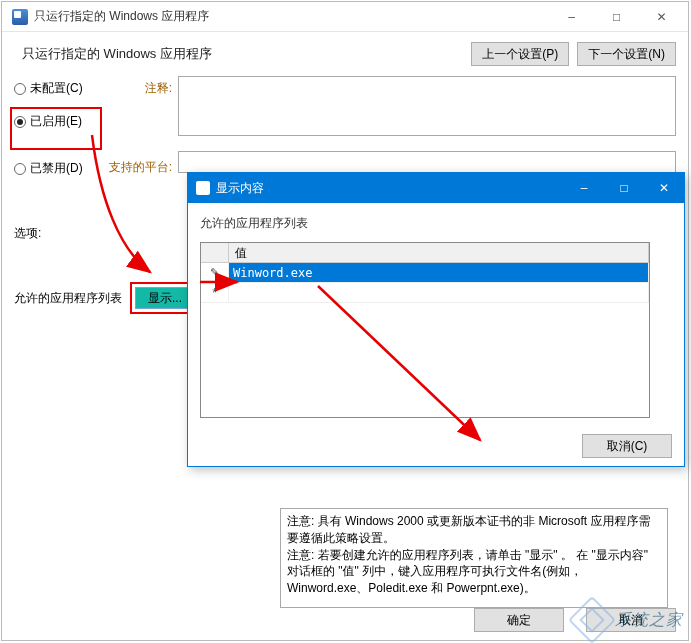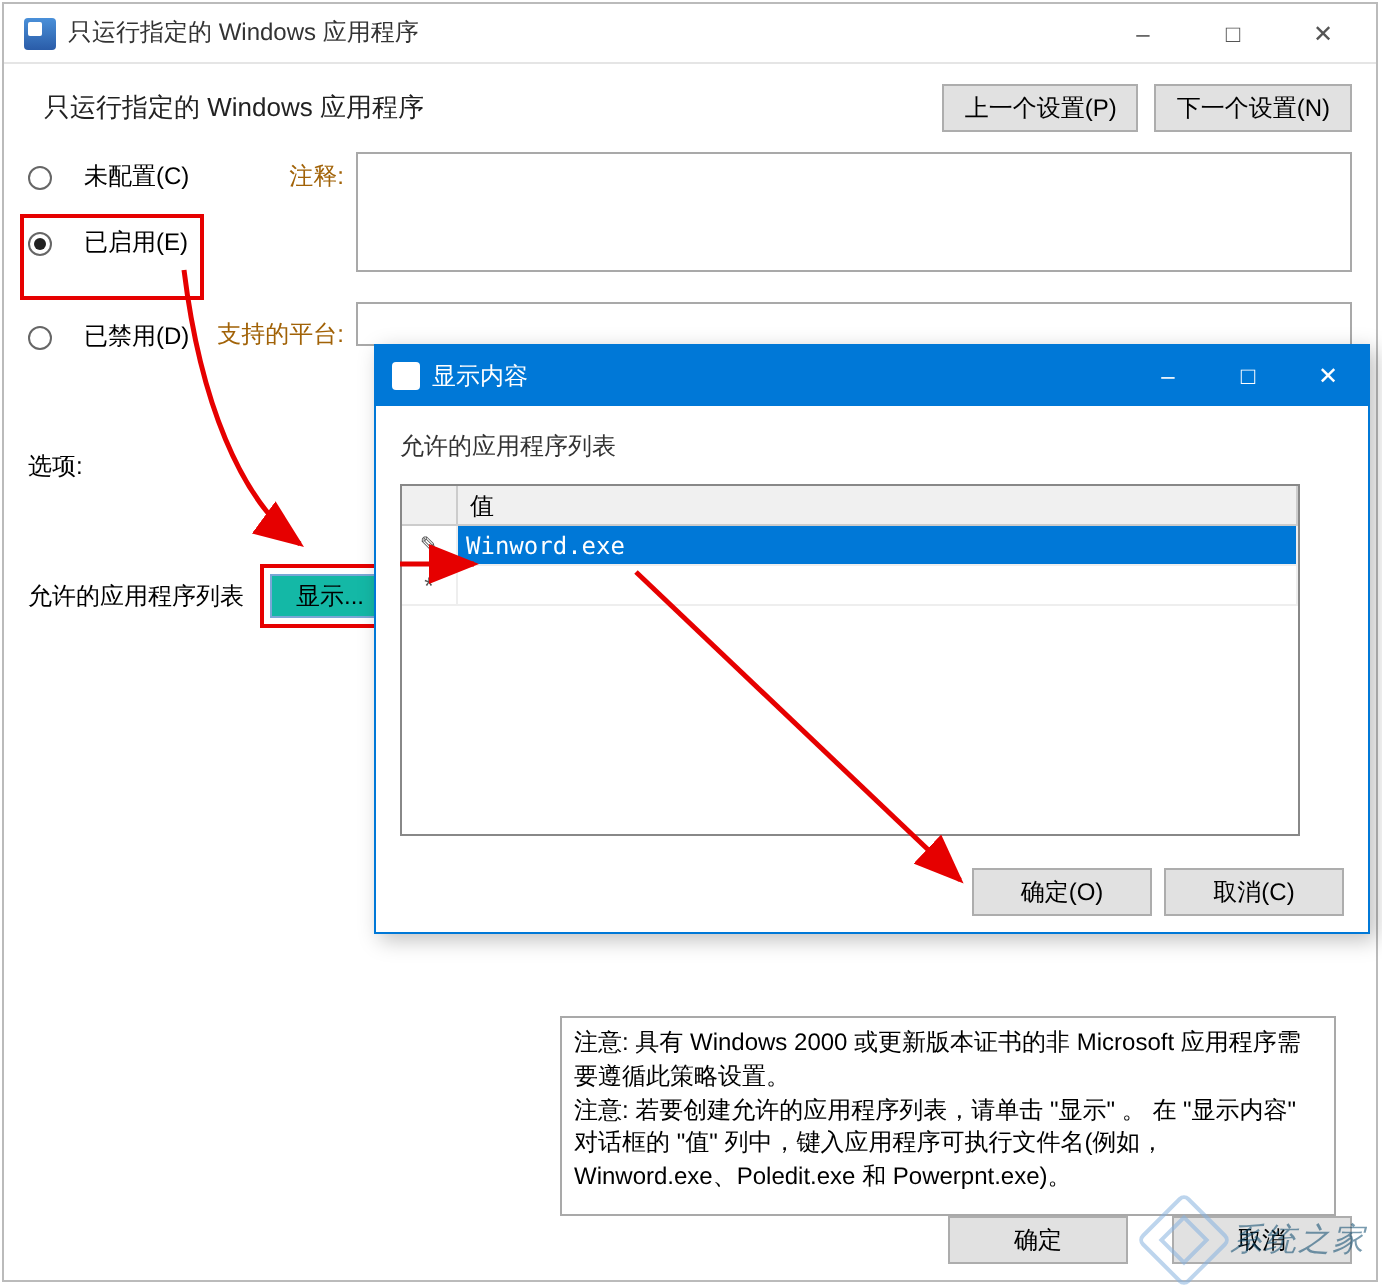--- a/index.html
+++ b/index.html
@@ -13,21 +13,21 @@
 .main-titlebar .title-text { flex: 1; color: #333; font-size: 12px; }
 .win-btn { width: 45px; height: 30px; display: flex; align-items: center; justify-content: center; color: #555; cursor: default; }
 
 .main-body { padding: 10px 12px 0 12px; height: calc(100% - 30px); position: relative; }
 .header-row { display: flex; align-items: center; gap: 8px; margin-bottom: 10px; }
 .header-title { flex:1; font-size: 13px; color:#222; }
 .std-btn { min-width: 90px; height: 24px; border: 1px solid #adadad; background: #e1e1e1; font-size: 12px; padding: 0 10px; cursor: default; display:inline-flex;align-items:center;justify-content:center; }
 
 .content-row { display:flex; gap: 10px; }
 .radio-col { width: 90px; padding-top: 4px; }
-.radio-item { display:flex; align-items:center; gap:16px; margin-bottom: 14px; font-size:12px; }
+.radio-item { display:flex; align-items:center; gap:4px; margin-bottom: 14px; font-size:12px; }
 .radio-item .radio { width:12px; height:12px; border:1px solid #666; border-radius:50%; display:inline-flex; align-items:center; justify-content:center; }
 .radio-item.selected .radio::after { content:""; width:6px; height:6px; background:#222; border-radius:50%; }
 .redbox { border: 2px solid #e60000; padding: 4px 6px 4px 2px; margin: -4px -6px 10px -4px; }
 
 .label-col { width: 66px; text-align:right; color:#a16207; padding-top:4px; }
 .field-col { flex:1; }
 .comment-box { width: 498px; height: 60px; border:1px solid #a9a9a9; background:#fff; resize:none; }
 .platform-box { width: 498px; height: 22px; border:1px solid #a9a9a9; background:#fff; margin-top: 12px; }
 
 .options-label { margin-top: 34px; font-size:12px; }
@@ -161,21 +161,20 @@
         <div class="gcell c1">
           <input class="cell-input" value="Winword.exe" style="">
         </div>
       </div>
       <div class="grid-row">
         <div class="gcell c0">*</div>
         <div class="gcell c1"></div>
       </div>
     </div>
     <div class="dlg-footer">
-      <button class="std-btn">确定(O)</button>
       <button class="std-btn">取消(C)</button>
     </div>
   </div>
 </div>
 
 <svg class="arrow-svg" width="691" height="643">
   <defs>
     <marker id="arrhead" markerWidth="10" markerHeight="8" refX="9" refY="4" orient="auto">
       <polygon points="0 0, 10 4, 0 8" fill="#e60000"></polygon>
     </marker>

